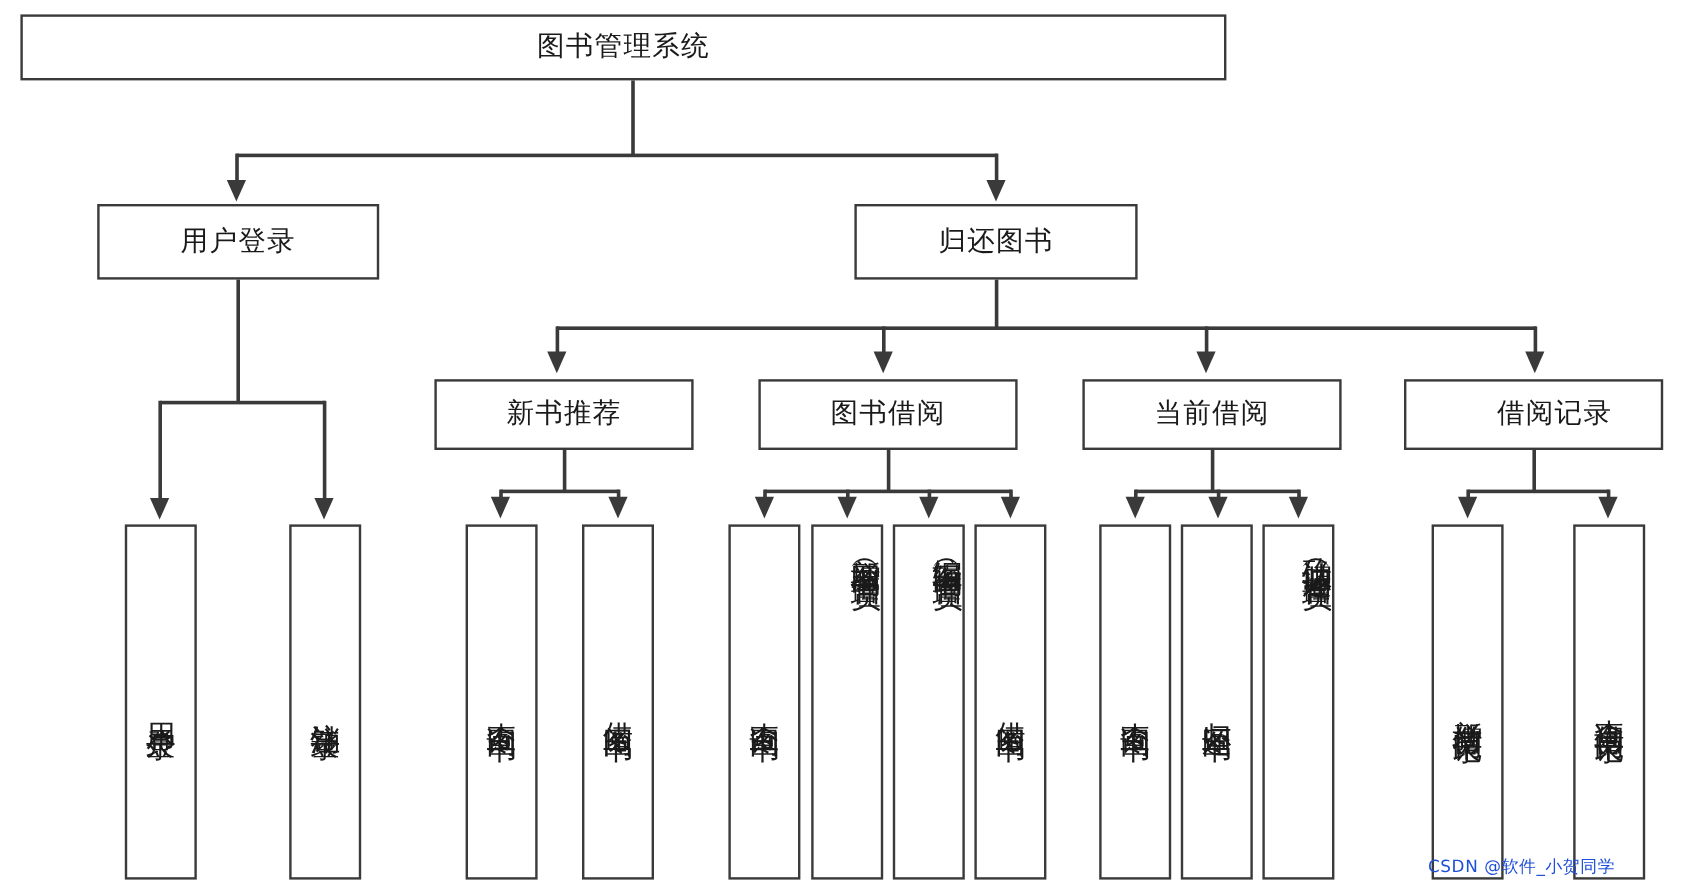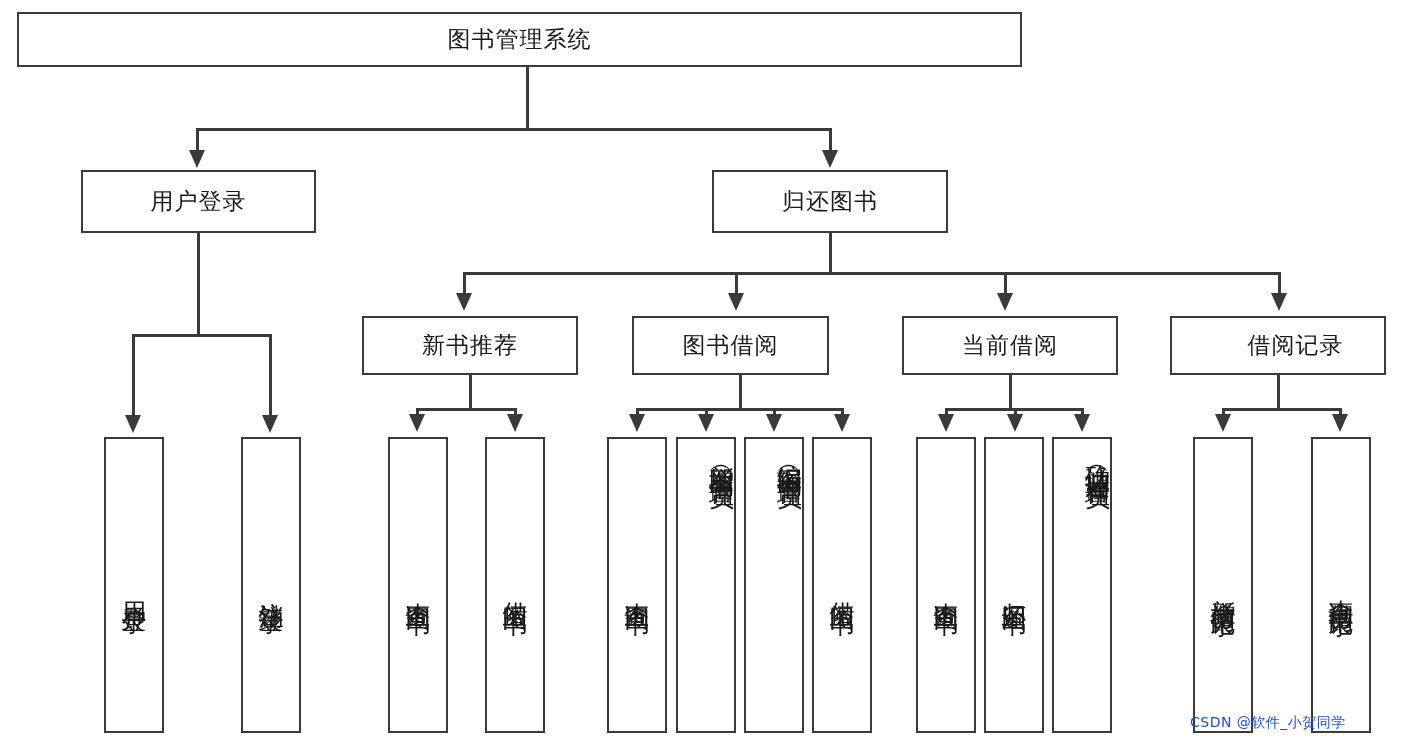--- a/index.html
+++ b/index.html
@@ -129,21 +129,21 @@
 
   <div class="ln v" style="left:1004px; top:272px; width:2.5px; height:24px;"></div>
   <div class="arrow" style="left:997px; top:293px;"></div>
 
   <div class="ln v" style="left:1278px; top:272px; width:2.5px; height:24px;"></div>
   <div class="arrow" style="left:1271px; top:293px;"></div>
 
   <div class="node h" style="left:362px; top:316px; width:216px; height:59px;">
     <span>新书推荐</span>
   </div>
-  <div class="node h" style="left:632px; top:316px; width:197px; height:59px;">
+  <div class="node h" style="left:632px; top:316px; width:216px; height:59px;">
     <span>图书借阅</span>
   </div>
   <div class="node h" style="left:902px; top:316px; width:216px; height:59px;align-items:center;">
     <span>当前借阅</span>
   </div>
   <div class="node h" style="left:1170px; top:316px; width:216px; height:59px;padding-left:35px;">
     <span>借阅记录</span>
   </div>
 
   <div class="ln v" style="left:469px; top:375px; width:2.5px; height:34px;"></div>

